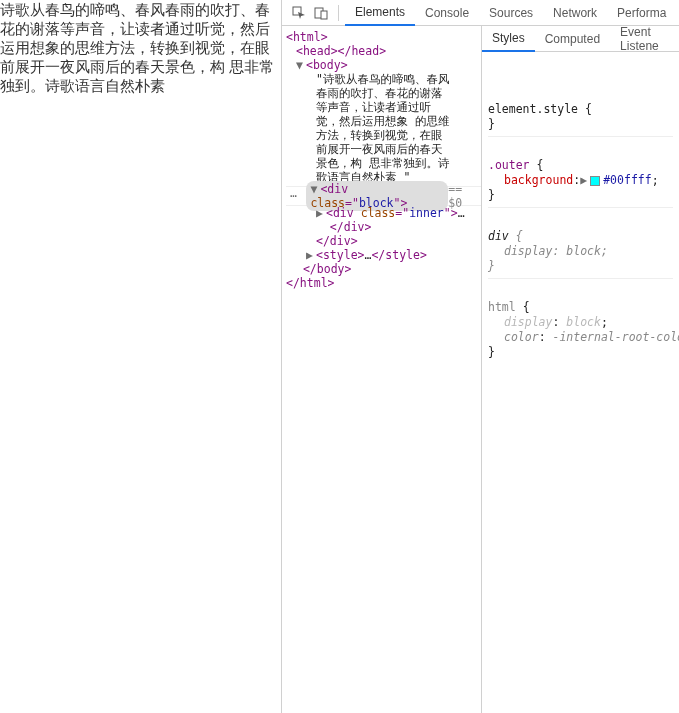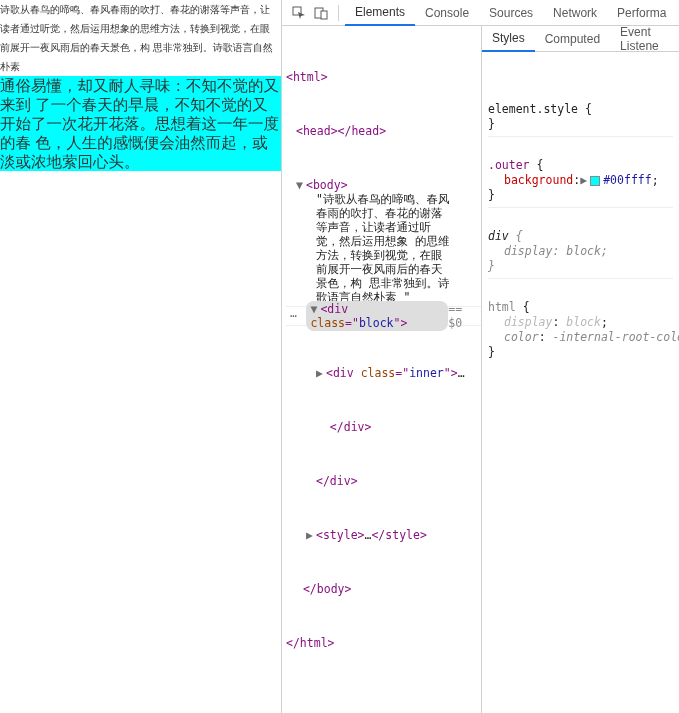--- a/index.html
+++ b/index.html
@@ -4,21 +4,21 @@
 <style>
   * { box-sizing: border-box; }
   html, body { margin: 0; padding: 0; font-family: "Segoe UI", Arial, sans-serif; font-size: 12px; color: #222; }
   body { width: 679px; height: 713px; overflow: hidden; position: relative; }
 
   .page-left {
     position: absolute; left: 0; top: 0; width: 281px; height: 713px;
     background: #fff;
   }
   .page-left .para1 {
-    font-size: 10px; line-height: 19px; color: #333; font-family: "Microsoft YaHei", SimSun, sans-serif;
+    font-size: 15px; line-height: 19px; color: #333; font-family: "Microsoft YaHei", SimSun, sans-serif;
     padding: 0 2px 0 0;
   }
   .page-left .para2 {
     font-size: 15.5px; line-height: 19px; color: #333; font-family: "Microsoft YaHei", SimSun, sans-serif;
     background: #00ffff; padding: 0 2px 0 0;
   }
 
   .devtools {
     position: absolute; left: 281px; top: 0; right: 0; bottom: 0;
     border-left: 1px solid #d0d0d0; background: #fff;
@@ -37,21 +37,21 @@
   .dt-tab { padding: 11px 10px; height:26px; display:flex; align-items:center; cursor:default; }
   .dt-tab.active { border-bottom: 2px solid #1a73e8; color:#333; }
 
   .dt-body { flex:1; display:flex; overflow:hidden; }
 
   .elements-panel {
     width: 200px; border-right: 1px solid #d0d0d0; overflow:hidden;
     font-family: Consolas, Menlo, monospace; font-size: 11.5px; line-height: 14px;
     padding: 4px 0 0 4px; color:#222;
   }
-  .el-line { white-space: pre; margin-top: 40px; }
+  .el-line { white-space: pre; }
   .el-indent1 { padding-left: 10px; }
   .el-indent2 { padding-left: 20px; }
   .el-indent3 { padding-left: 30px; }
   .punct { color:#881280; }
   .tagc  { color:#881280; }
   .attr  { color:#994500; }
   .aval  { color:#1a1aa6; }
   .txt   { color:#222; white-space:normal; word-break:break-all; display:block; max-width: 165px;}
   .tri { color:#6e6e6e; display:inline-block; width:10px; }
   .el-sel {
@@ -87,21 +87,20 @@
   .inh-row { background:#f3f3f3; padding:2px 6px; font-family:"Segoe UI"; color:#666; border-bottom:1px solid #eee;}
   .inh-row .chip { background:#e8e8e8; border:1px solid #ccc; border-radius:3px; padding:0 4px; color:#444;}
   .muted .prop, .muted .val { color:#b8b8b8; font-style: italic;}
   .muted {}
 </style>
 </head>
 <body>
 
 <div class="page-left">
   <div class="para1">诗歌从春鸟的啼鸣、春风春雨的吹打、春花的谢落等声音，让读者通过听觉，然后运用想象的思维方法，转换到视觉，在眼前展开一夜风雨后的春天景色，构 思非常独到。诗歌语言自然朴素</div>
-  <div class="para2">通俗易懂，却又耐人寻味：不知不觉的又来到 了一个春天的早晨，不知不觉的又开始了一次花开花落。思想着这一年一度的春 色，人生的感慨便会油然而起，或淡或浓地萦回心头。</div>
 </div>
 
 <div class="devtools">
 
   <div class="dt-toolbar">
     <div class="icon-btn">
       <svg width="14" height="14" viewBox="0 0 14 14">
           <rect x="1" y="1" width="8" height="8" fill="none" stroke="#5a5a5a"></rect>
           <path d="M6 6 L13 9 L9 10 L8 13 Z" fill="#5a5a5a"></path>
         </svg>

